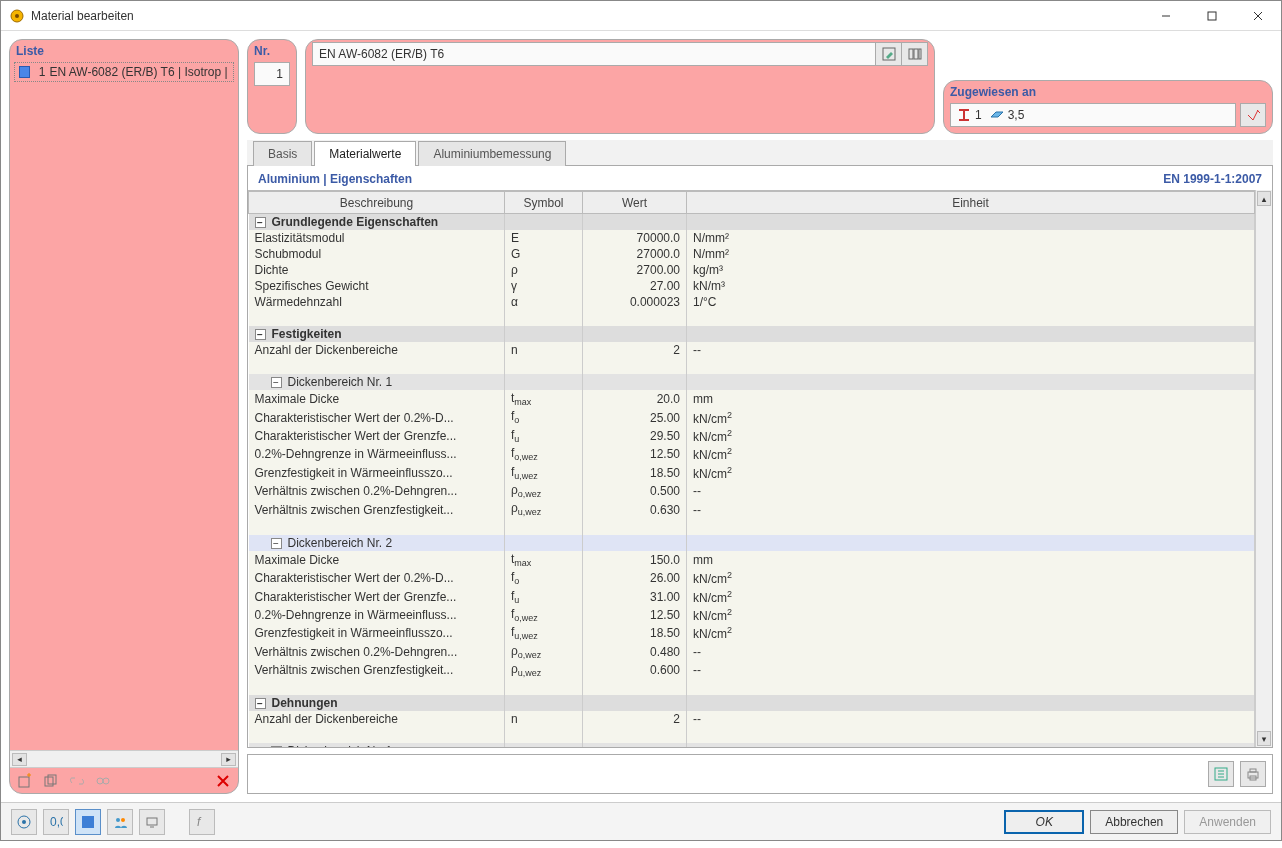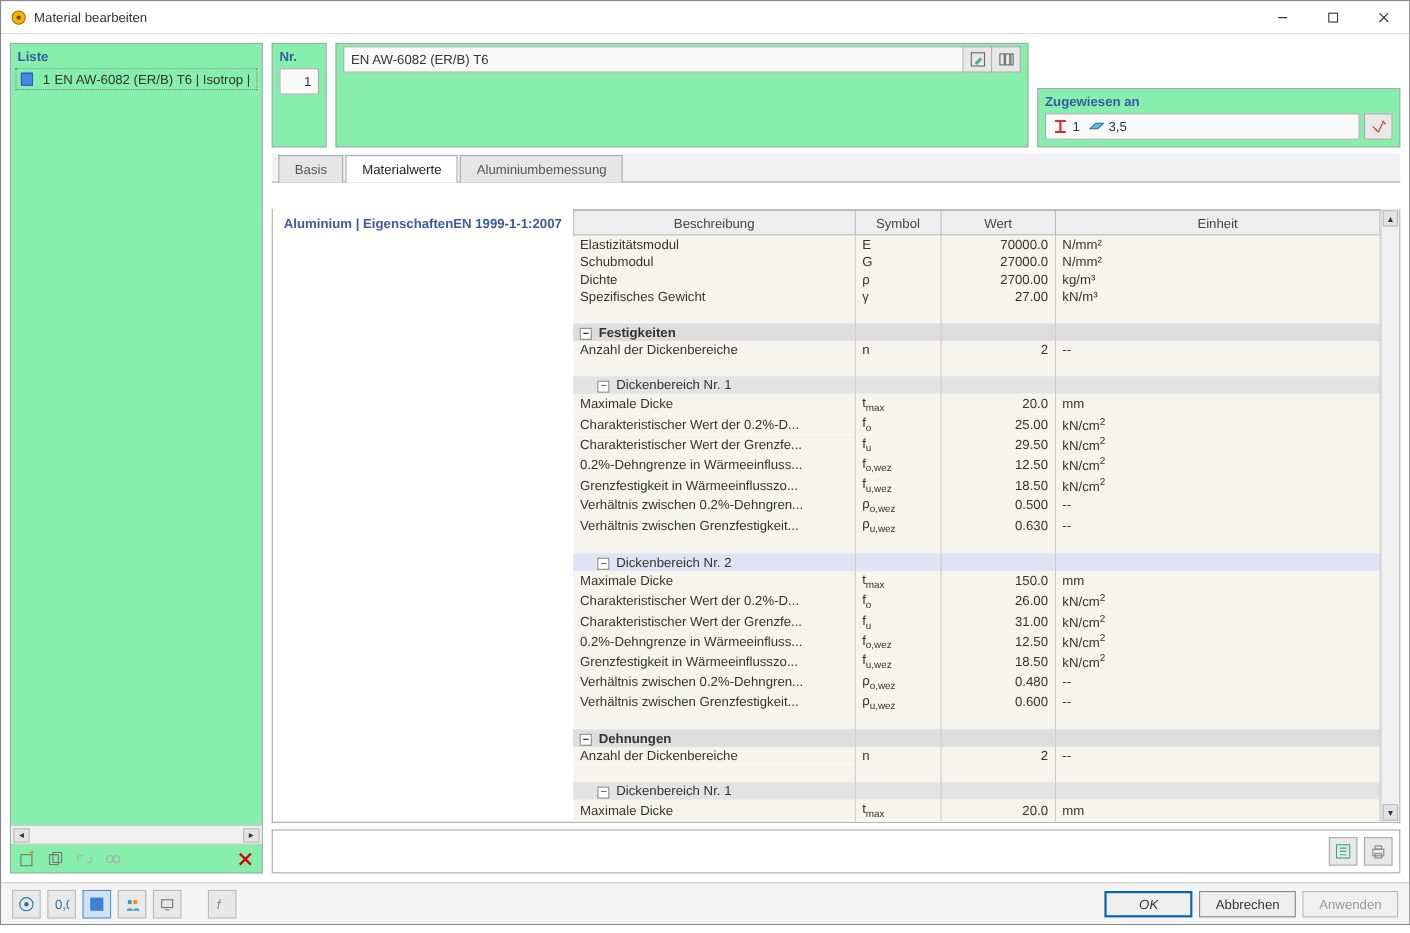--- a/index.html
+++ b/index.html
@@ -7,21 +7,21 @@
 
 .window { width: 1282px; height: 841px; border: 1px solid #888; background: #fff; display: flex; flex-direction: column; }
 
 .titlebar { height: 30px; display: flex; align-items: center; padding: 0 0 0 8px; border-bottom: 1px solid #ddd; }
 .titlebar .icon { width: 16px; height: 16px; margin-right: 6px; }
 .titlebar .title { flex: 1; font-size: 12px; color: #333; }
 .titlebar .winbtn { width: 46px; height: 30px; display: flex; align-items: center; justify-content: center; color: #333; }
 
 .body { flex: 1; display: flex; padding: 8px; gap: 8px; min-height: 0; }
 
-.panel { border: 1px solid #aaa; border-radius: 0; background: #86efac; display: flex; flex-direction: column; }
+.panel { border: 1px solid #aaa; border-radius: 13px; background: #fca5a5; display: flex; flex-direction: column; }
 .panel-label { color: #3b5aa6; font-weight: 600; padding: 4px 6px 2px; }
 
 .left { width: 230px; display: flex; flex-direction: column; }
 .left .list { flex: 1; overflow: hidden; }
 .list-row { display: flex; align-items: center; height: 20px; padding: 0 4px; gap: 4px; border: 1px dotted #888; margin: 2px 4px; }
 .list-row .sq { width: 12px; height: 12px; background: #4a86e8; border: 1px solid #2a5ab0; }
 .list-row .num { width: 14px; text-align: right; }
 .list-row .txt { white-space: nowrap; overflow: hidden; }
 .hscroll { height: 17px; background: #f0f0f0; display: flex; align-items: center; justify-content: space-between; border-top: 1px solid #ccc; padding: 0 2px; }
 .hscroll .arr { width: 15px; height: 13px; background: #e3e3e3; border: 1px solid #bbb; display: flex; align-items: center; justify-content: center; font-size: 9px; }
@@ -41,21 +41,21 @@
 .namefield .input-like { flex: 1; }
 .iconbtn { width: 26px; height: 24px; border: 1px solid #aaa; border-left: none; background: #e8e8e8; display: flex; align-items: center; justify-content: center; }
 .assignfield { display: flex; align-items: center; gap: 4px; }
 .assignfield .input-like { flex: 1; gap: 8px; }
 .ic { display: inline-flex; align-items: center; gap: 4px; }
 
 .tabs { display: flex; border-bottom: 1px solid #aaa; padding-left: 6px; gap: 2px; background: #f2f2f2; }
 .tab { padding: 5px 14px; border: 1px solid #aaa; border-bottom: none; background: #e6e6e6; color: #555; position: relative; top: 1px; }
 .tab.active { background: #fff; color: #222; }
 
-.main { flex: 1; display: flex; flex-direction: row; border: 1px solid #aaa; border-top: none; min-height: 0; margin-top: 24px; }
+.main { flex: 1; display: flex; flex-direction: column; border: 1px solid #aaa; border-top: none; min-height: 0; }
 .subhead { display: flex; justify-content: space-between; padding: 6px 10px 4px; color: #3b5aa6; font-weight: 600; }
 .grid-wrap { flex: 1; display: flex; min-height: 0; }
 .grid { flex: 1; border-top: 1px solid #bbb; overflow: hidden; position: relative; }
 
 table.props { width: 100%; border-collapse: collapse; table-layout: fixed; }
 table.props th { background: #eee; border: 1px solid #bbb; font-weight: normal; color: #444; padding: 3px 16px; text-align: center; height: 22px; }
 table.props td { border-right: 1px solid #ccc; padding: 1px 6px; height: 16px; vertical-align: middle; }
 col.c-desc { width: 256px; } col.c-sym { width: 78px; } col.c-val { width: 104px; } col.c-unit { }
 tr.group td { background: #ddd; font-weight: 600; color: #333; }
 tr.subgroup td { background: #e3e3e3; color: #333; }
@@ -248,20 +248,26 @@
                   </colgroup>
                 <thead>
                   <tr>
                     <th>Beschreibung</th>
                     <th>Symbol</th>
                     <th>Wert</th>
                     <th>Einheit</th>
                   </tr>
                 </thead>
                 <tbody id="grid-body">
+                    <tr class="group">
+                      <td class="desc indent0"><span class="toggle">−</span>Grundlegende Eigenschaften</td>
+                      <td class="sym"></td>
+                      <td class="val"></td>
+                      <td class="unit"></td>
+                    </tr>
                     <tr class="row">
                       <td class="desc indent1">Elastizitätsmodul</td>
                       <td class="sym">E</td>
                       <td class="val">70000.0</td>
                       <td class="unit">N/mm²</td>
                     </tr>
                     <tr class="row">
                       <td class="desc indent1">Schubmodul</td>
                       <td class="sym">G</td>
                       <td class="val">27000.0</td>
@@ -271,20 +277,26 @@
                       <td class="desc indent1">Dichte</td>
                       <td class="sym">ρ</td>
                       <td class="val">2700.00</td>
                       <td class="unit">kg/m³</td>
                     </tr>
                     <tr class="row">
                       <td class="desc indent1">Spezifisches Gewicht</td>
                       <td class="sym">γ</td>
                       <td class="val">27.00</td>
                       <td class="unit">kN/m³</td>
+                    </tr>
+                    <tr class="row">
+                      <td class="desc indent1">Wärmedehnzahl</td>
+                      <td class="sym">α</td>
+                      <td class="val">0.000023</td>
+                      <td class="unit">1/°C</td>
                     </tr>
                     <tr class="row">
                       <td class="desc"></td>
                       <td class="sym"></td>
                       <td class="val"></td>
                       <td class="unit"></td>
                     </tr>
                     <tr class="group">
                       <td class="desc indent0"><span class="toggle">−</span>Festigkeiten</td>
                       <td class="sym"></td>

